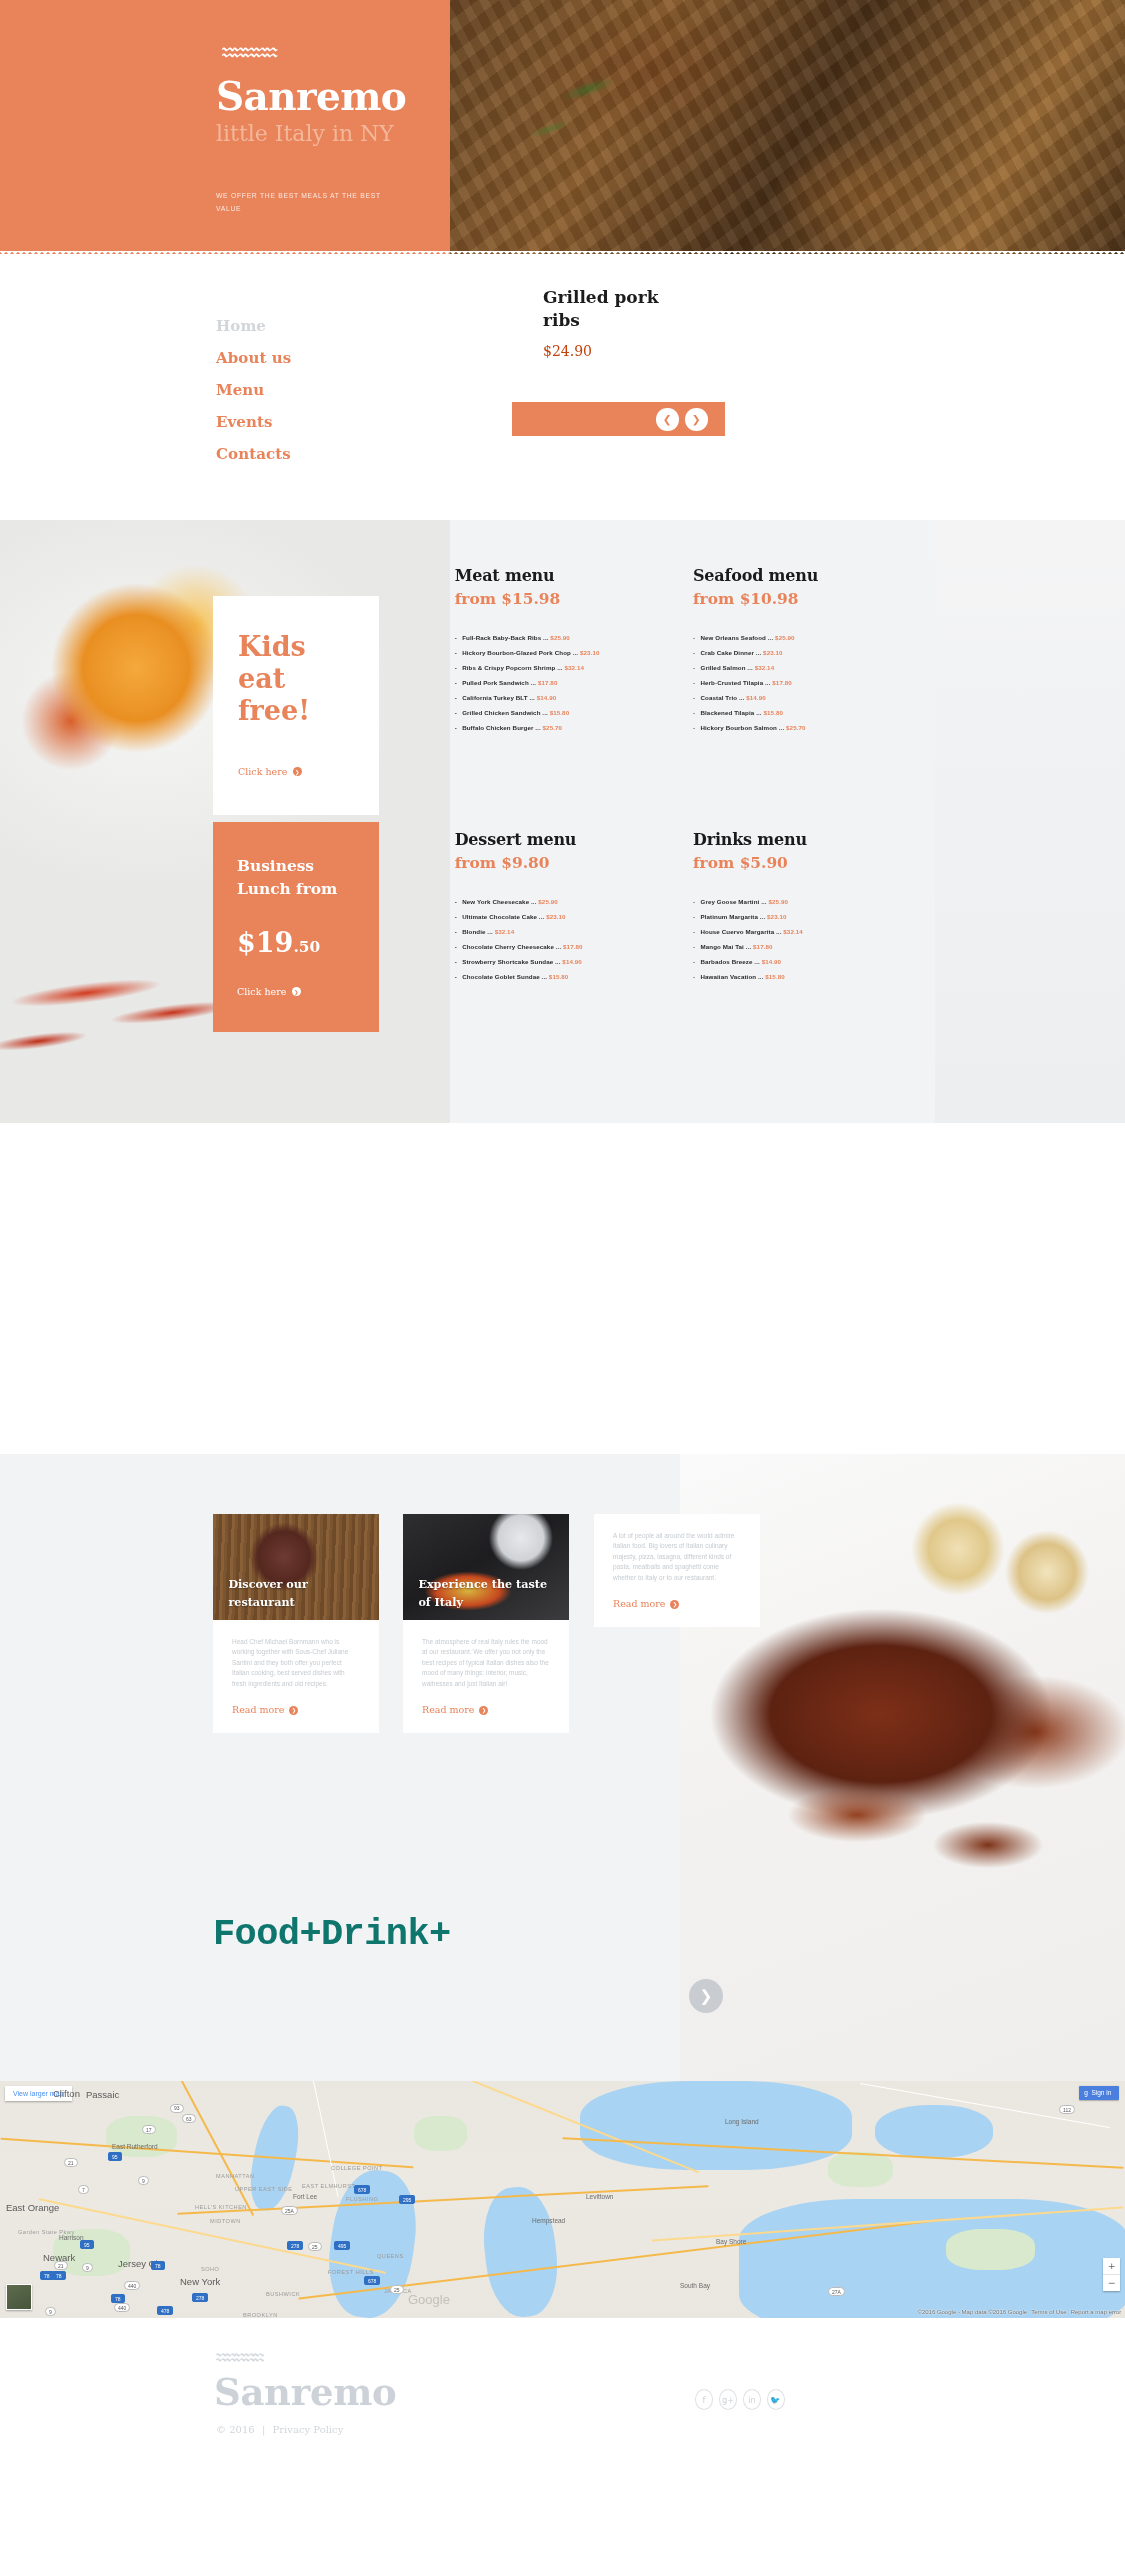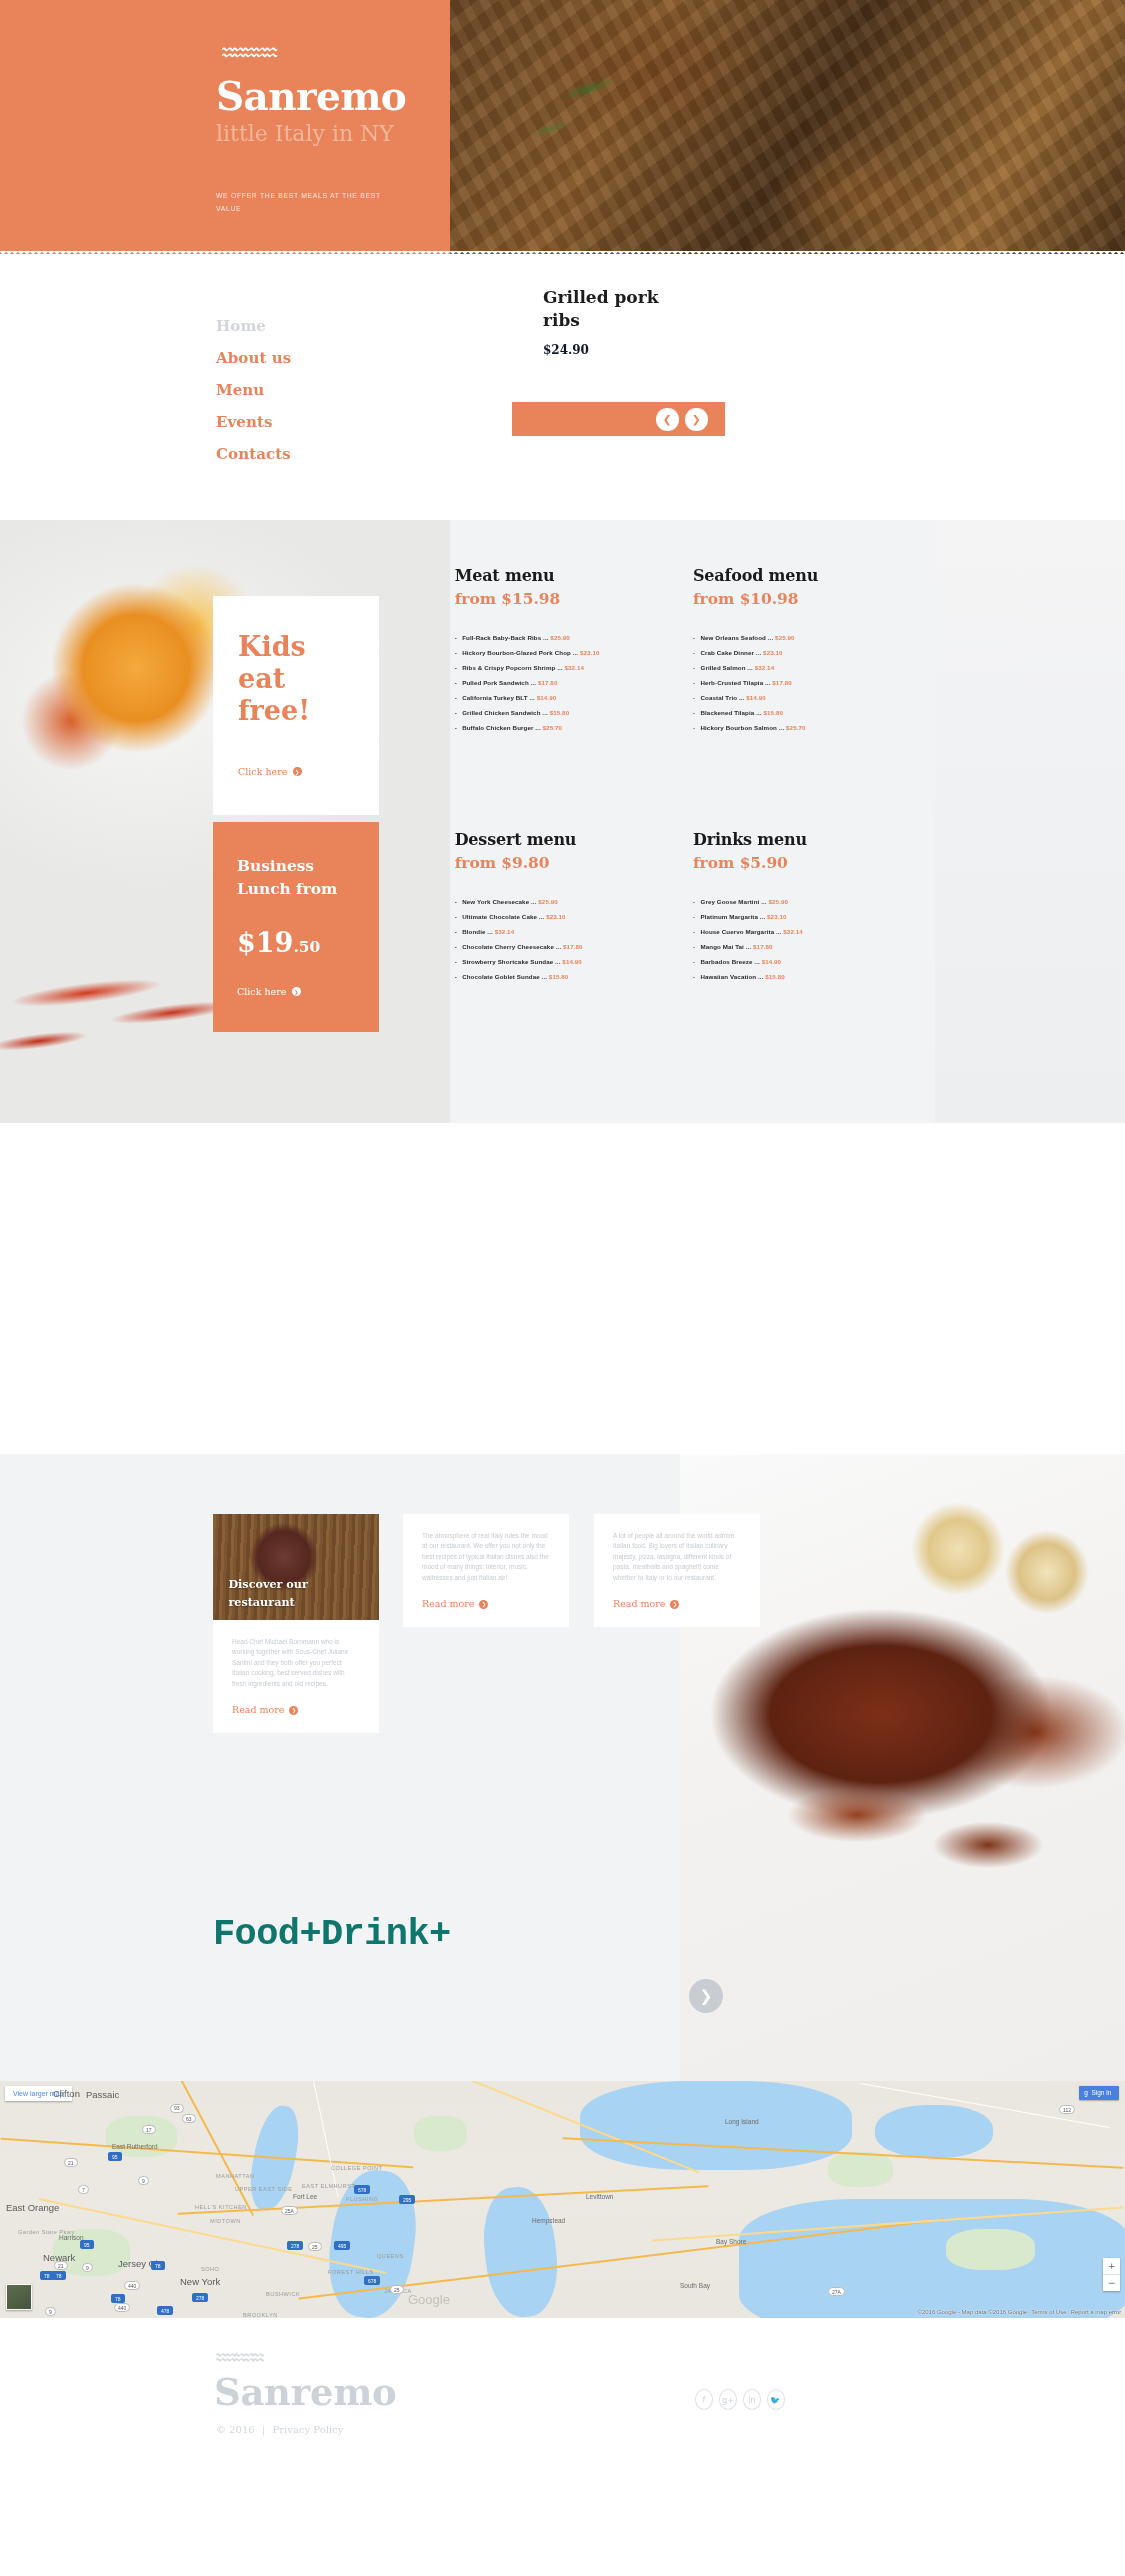--- a/index.html
+++ b/index.html
@@ -82,21 +82,21 @@
     position: absolute; left: 512px; top: 6px; width: 213px; height: 142px;
     background: #ffffff; z-index: 9;
   }
   .slide-caption .sc-title {
     position: absolute; left: 31px; top: 26px; width: 148px;
     font-family: "DejaVu Serif", serif; font-weight: 700; font-size: 17px;
     color: #1c1c1c; line-height: 1.35;
   }
   .slide-caption .sc-price {
     position: absolute; left: 31px; top: 83px;
-    font-family: "DejaVu Serif", serif; font-weight: 700; font-size: 12px; color: #0f172a;
+    font-family: "DejaVu Serif", serif; font-weight: 400; font-size: 14px; color: #c2410c;
   }
   .slide-ctrlbar {
     position: absolute; left: 512px; top: 148px; width: 213px; height: 34px;
     background: #e8835a; z-index: 9;
   }
   .slide-ctrlbar .nav-btn {
     position: absolute; top: 6px; width: 22.5px; height: 22.5px; border-radius: 50%;
     background: #fff; color: #e8835a; border: none; cursor: pointer;
     font-size: 10.6px; line-height: 22.5px; text-align: center;
     font-family: "DejaVu Sans", sans-serif;
@@ -552,20 +552,23 @@
     <div class="fbody">
       <div class="ftext">Head Chef Michael Bornmann who is working together with Sous-Chef Juliane Santini  and they both offer you perfect Italian cooking, best served dishes with fresh ingredients and old recipes.</div>
       <div class="readmore">
         <span>Read more</span>
         <span class="dot">❯</span>
       </div>
     </div>
   </div>
 
   <div class="fcard c2">
+    <div class="fimg">
+      <div class="fimg-title">Experience the taste of Italy</div>
+    </div>
     <div class="fbody">
       <div class="ftext">The atmosphere of real Italy rules the mood at our restaurant. We offer you not only the best recipes of typical Italian dishes also the mood of many things: interior, music, waitresses and just Italian air!</div>
       <div class="readmore">
         <span>Read more</span>
         <span class="dot">❯</span>
       </div>
     </div>
   </div>
 
   <div class="fcard c3">

